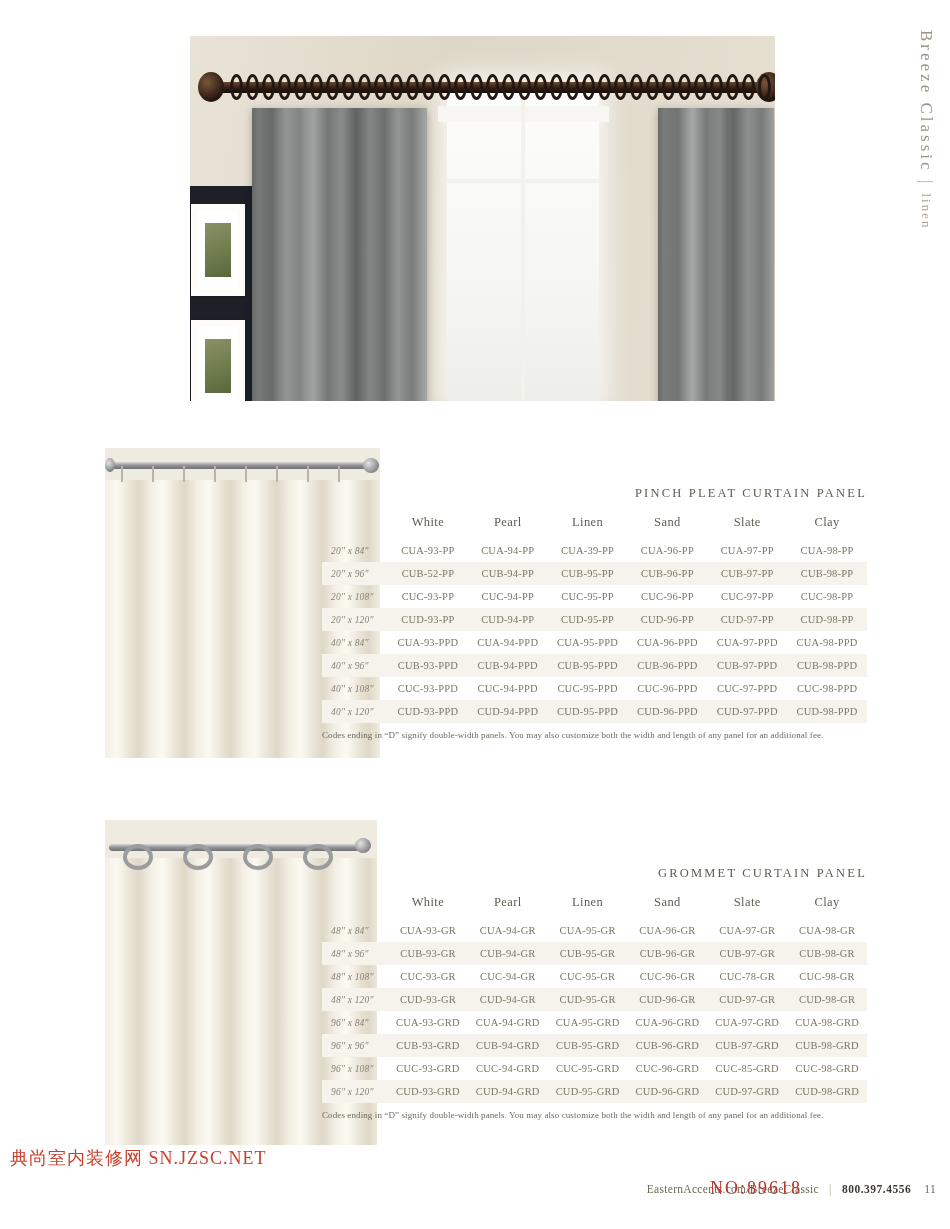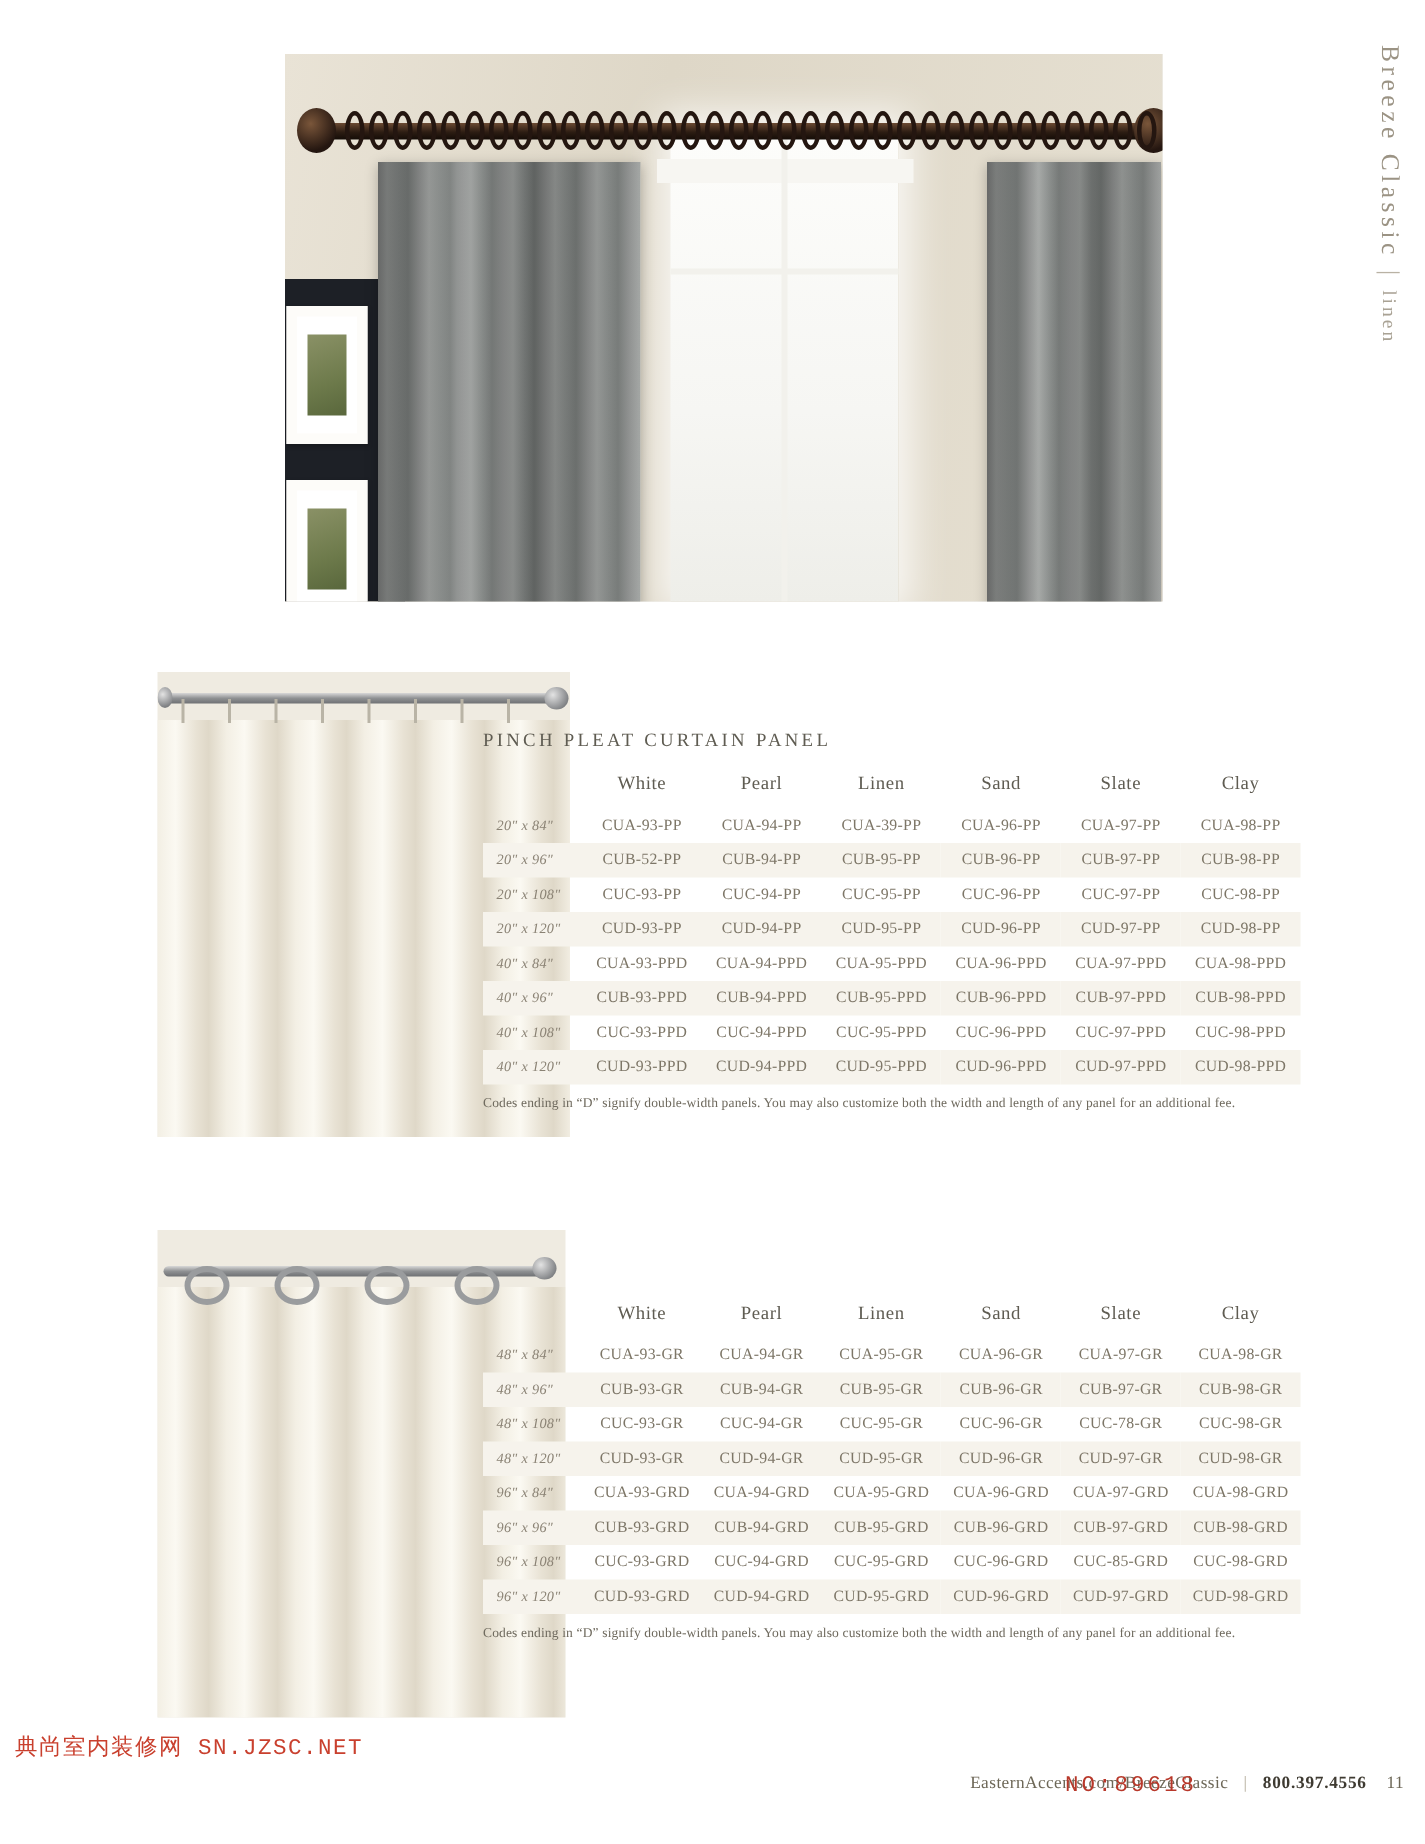--- a/index.html
+++ b/index.html
@@ -156,21 +156,21 @@
   }
 
   
   #pinch-img { left: 105px; top: 448px; width: 275px; height: 310px; }
   
   #grommet-img { left: 105px; top: 820px; width: 272px; height: 325px; }
 
   
   .table-block { position: absolute; }
   .table-title {
-    text-align: left;
+    text-align: right;
     letter-spacing: 2.2px;
     font-size: 12.5px;
     color: #5f5c52;
     margin-bottom: 12px;
     font-family: "Liberation Serif", serif;
   }
   table.grid {
     border-collapse: collapse;
     width: 100%;
     font-family: "Liberation Serif", serif;
@@ -221,23 +221,23 @@
     font-family: "Liberation Serif", serif;
   }
   .footer .site { color: #6d6757; }
   .footer .sep { color: #b5ad9c; margin: 0 7px; }
   .footer .phone { font-weight: bold; color: #3e3a31; letter-spacing: .5px; margin-top: 35px; }
   .footer .pageno { color: #6d6757; margin-left: 10px; }
 
   .watermark {
     position: absolute;
     left: 10px; bottom: 30px;
-    font-size: 15px;
+    font-size: 18px;
     color: #c9402e;
-    font-family: Liberation Mono, monospace;
+    font-family: Liberation Serif, serif;
     letter-spacing: 1px;
   }
   .watermark .no {
     display: block;
     margin-top: 8px;
     margin-left: 700px;
     color: #b8382a;
     letter-spacing: 2px;
   }
 </style>
@@ -420,20 +420,21 @@
   <div class="cloth" style="top:38px;"></div>
   <div class="rod2" style="left:4px; top:24px; width:260px;"></div>
   <div class="cap" style="left:250px; top:18px;"></div>
   <div class="grommet" style="left:18px; top:24px;"></div>
   <div class="grommet" style="left:78px; top:24px;"></div>
   <div class="grommet" style="left:138px; top:24px;"></div>
   <div class="grommet" style="left:198px; top:24px;"></div>
 </div>
 
 <div class="table-block" id="grommet-table">
+  <div class="table-title">GROMMET CURTAIN PANEL</div>
   <table class="grid">
     <thead>
       <tr>
         <th></th>
         <th>White</th>
         <th>Pearl</th>
         <th>Linen</th>
         <th>Sand</th>
         <th>Slate</th>
         <th>Clay</th>

